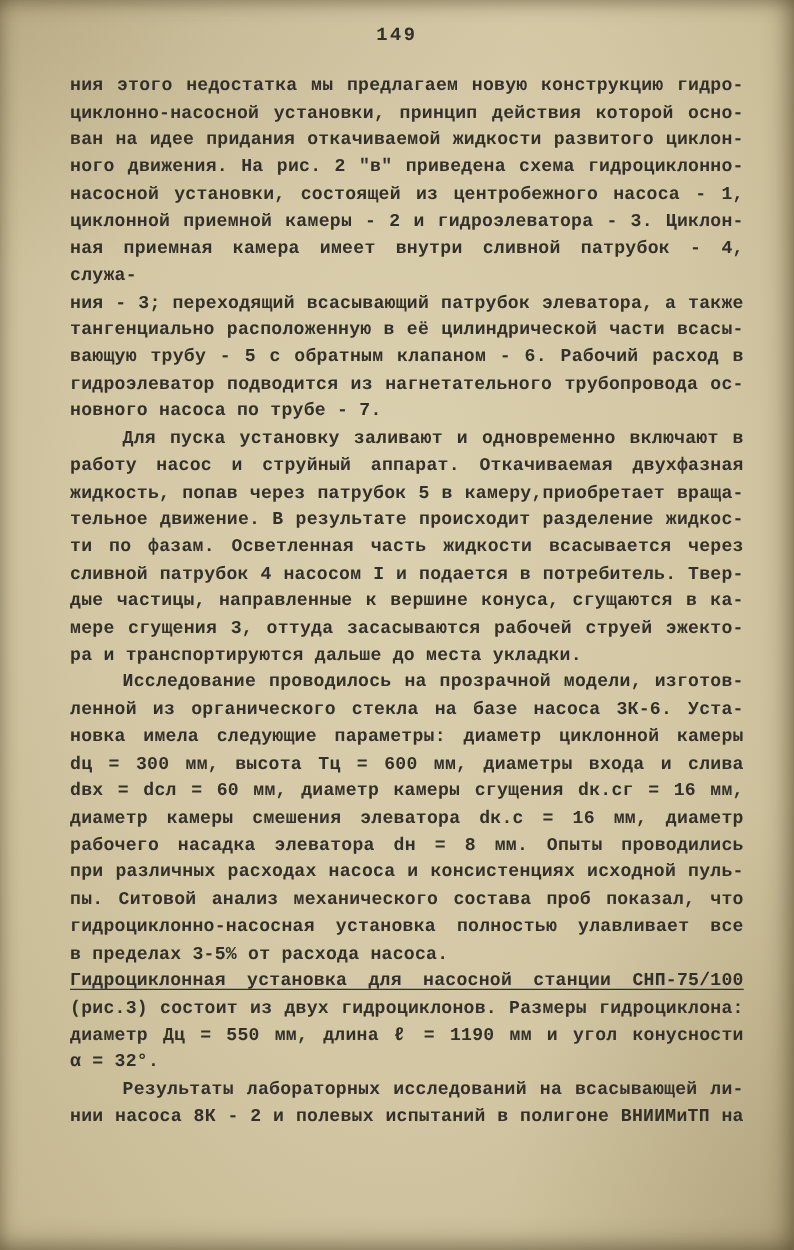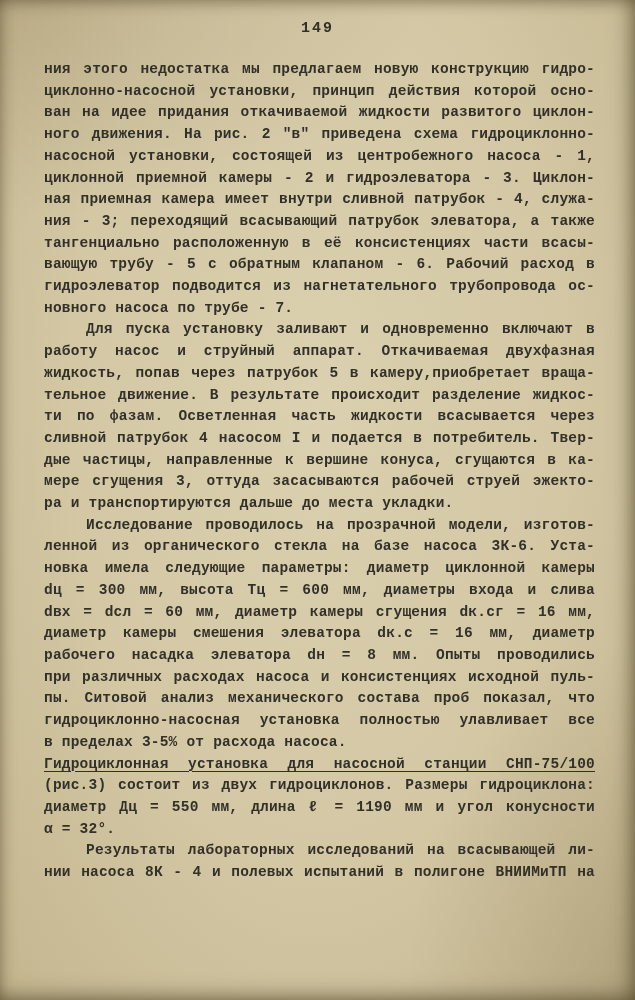--- a/index.html
+++ b/index.html
@@ -27,21 +27,21 @@
     left: 0;
     width: 100%;
     text-align: center;
     font-size: 15px;
     font-weight: 600;
     letter-spacing: 2px;
   }
   .content {
     position: absolute;
     top: 59px;
-    left: 44px;
+    left: 56px;
     right: 40px;
   }
   .para { margin: 0; }
   .line {
     font-size: 14.5px;
     line-height: 21.7px;
     font-weight: 600;
     white-space: normal;
     text-align: justify;
     text-align-last: justify;
@@ -63,21 +63,21 @@
   <div class="content" id="content">
       <div class="para">
         <div class="line">ния этого недостатка мы предлагаем новую конструкцию гидро-</div>
         <div class="line">циклонно-насосной установки, принцип действия которой осно-</div>
         <div class="line">ван на идее придания откачиваемой жидкости развитого циклон-</div>
         <div class="line">ного движения. На рис. 2 "в" приведена схема гидроциклонно-</div>
         <div class="line">насосной установки, состоящей из центробежного насоса - 1,</div>
         <div class="line">циклонной приемной камеры - 2 и гидроэлеватора - 3. Циклон-</div>
         <div class="line">ная приемная камера имеет внутри сливной патрубок - 4, служа-</div>
         <div class="line">ния - 3; переходящий всасывающий патрубок элеватора, а также</div>
-        <div class="line">тангенциально расположенную в её консистенциях части всасы-</div>
+        <div class="line">тангенциально расположенную в её цилиндрической части всасы-</div>
         <div class="line">вающую трубу - 5 с обратным клапаном - 6. Рабочий расход в</div>
         <div class="line">гидроэлеватор подводится из нагнетательного трубопровода ос-</div>
         <div class="line last">новного насоса по трубе - 7.</div>
       </div>
       <div class="para indent">
         <div class="line">Для пуска установку заливают и одновременно включают в</div>
         <div class="line">работу насос и струйный аппарат. Откачиваемая двухфазная</div>
         <div class="line">жидкость, попав через патрубок 5 в камеру,приобретает враща-</div>
         <div class="line">тельное движение. В результате происходит разделение жидкос-</div>
         <div class="line">ти по фазам. Осветленная часть жидкости всасывается через</div>
@@ -100,16 +100,16 @@
         <div class="line last">в пределах 3-5% от расхода насоса.</div>
       </div>
       <div class="para">
         <div class="line underline">Гидроциклонная установка для насосной станции СНП-75/100</div>
         <div class="line">(рис.3) состоит из двух гидроциклонов. Размеры гидроциклона:</div>
         <div class="line">диаметр Дц = 550 мм, длина ℓ = 1190 мм и угол конусности</div>
         <div class="line last">α = 32°.</div>
       </div>
       <div class="para indent">
         <div class="line">Результаты лабораторных исследований на всасывающей ли-</div>
-        <div class="line">нии насоса 8К - 4 и полевых испытаний в полигоне ВНИИМиТП на</div>
+        <div class="line">нии насоса 8К - 2 и полевых испытаний в полигоне ВНИИМиТП на</div>
       </div>
     </div>
 </div>
 
 </body></html>

